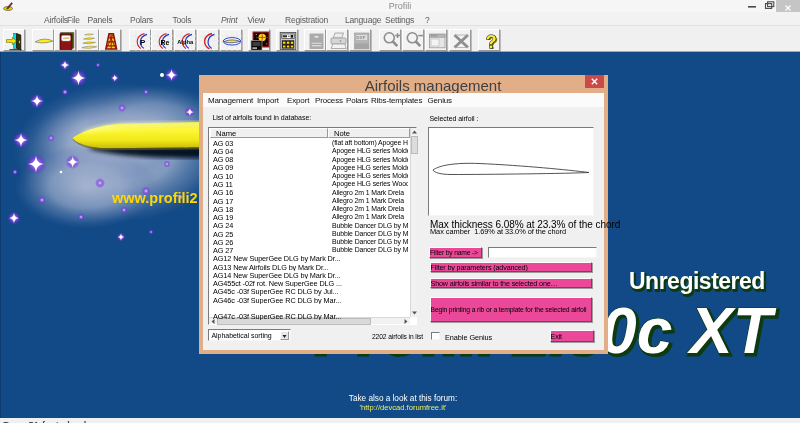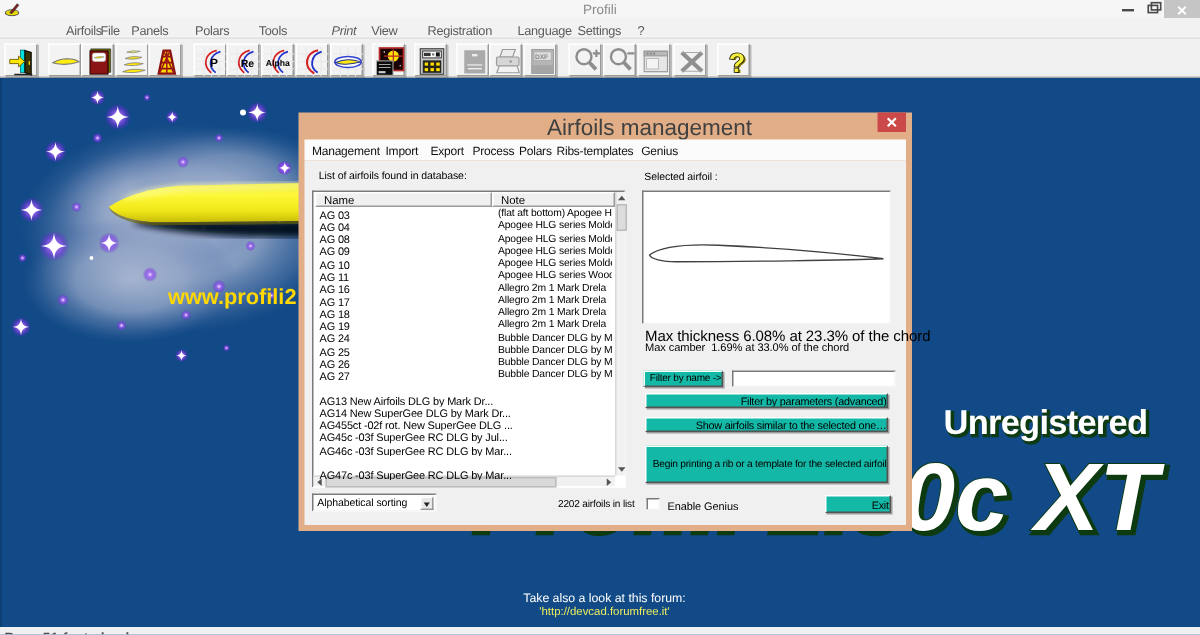--- a/index.html
+++ b/index.html
@@ -39,23 +39,23 @@
           border-right:1px solid #fff; border-bottom:1px solid #fff; }
   .hcell { position:absolute; top:0; height:10px; background:#f0f0f0;
            border-right:1px solid #9a9a9a; border-bottom:1px solid #9a9a9a;
            border-top:1px solid #fff; border-left:1px solid #fff;
            font-size:7.6px; color:#000; padding-left:5px; }
   .lrow { position:absolute; left:1px; width:198px; height:8.3px; font-size:7.3px; letter-spacing:-0.1px; color:#000; white-space:nowrap; overflow:hidden;}
   .lrow span.nm { position:absolute; left:3px; top:0px; }
   .lrow span.nt { position:absolute; left:122px; top:0.4px; font-size:6.9px; }
   .sel { background:#2f68c9; color:#fff; }
 
-  .btn { position:absolute; background:#14b8a6; border-top:1px solid #ffffff; border-left:1px solid #ffffff;
+  .btn { position:absolute; background:#ec4899; border-top:1px solid #ffffff; border-left:1px solid #ffffff;
          border-right:1px solid #555555; border-bottom:1px solid #555555;
-         box-shadow:1px 1px 0 #9c9c9c; font-size:7.2px; color:#000; text-align:right; white-space:nowrap; overflow:hidden; letter-spacing:-0.15px; }
+         box-shadow:1px 1px 0 #9c9c9c; font-size:7.2px; color:#000; text-align:left; white-space:nowrap; overflow:hidden; letter-spacing:-0.15px; }
   .sunk { position:absolute; background:#ffffff; border-top:1px solid #7a7a7a; border-left:1px solid #7a7a7a;
           border-right:1px solid #f5f5f5; border-bottom:1px solid #f5f5f5; }
 
   
   #forum1 { left:2px; top:341.5px; width:800px; text-align:center; font-size:8.2px; color:#ffffff; }
   #forum2 { left:2px; top:350.5px; width:800px; text-align:center; font-size:7.6px; color:#eded5e; }
 
   #statusbar { left:0; top:418px; width:800px; height:5px; background:#f0f0f0; overflow:hidden; }
   #statustxt { position:absolute; left:3px; top:2.2px; font-size:9px; color:#4a4a55; font-weight:bold; letter-spacing:0.3px;}
 </style>
@@ -446,20 +446,23 @@
               <span class="nt">Bubble Dancer DLG by Marl</span>
             </div>
             <div class="lrow" style="top: 110.32px;">
               <span class="nm">AG 26</span>
               <span class="nt">Bubble Dancer DLG by Marl</span>
             </div>
             <div class="lrow" style="top: 118.58px;">
               <span class="nm">AG 27</span>
               <span class="nt">Bubble Dancer DLG by Marl</span>
             </div>
+            <div class="lrow" style="top: 126.84px;">
+              <span class="nm">AG12 New SuperGee DLG by Mark Dr...</span>
+            </div>
             <div class="lrow" style="top: 135.1px;">
               <span class="nm">AG13 New Airfoils DLG by Mark Dr...</span>
             </div>
             <div class="lrow" style="top: 143.36px;">
               <span class="nm">AG14 New SuperGee DLG by Mark Dr...</span>
             </div>
             <div class="lrow" style="top: 151.62px;">
               <span class="nm">AG455ct -02f rot. New SuperGee DLG ...</span>
             </div>
             <div class="lrow" style="top: 159.88px;">

